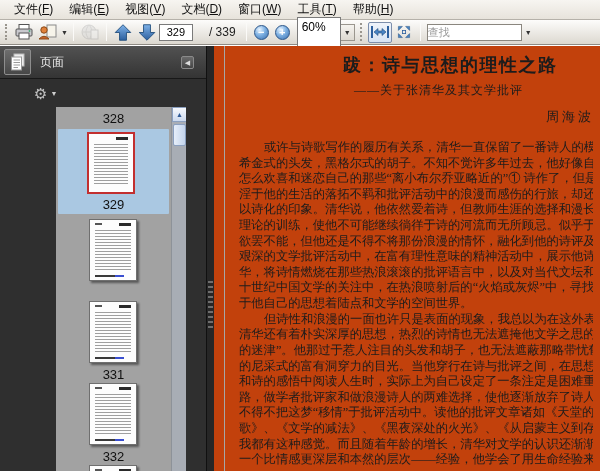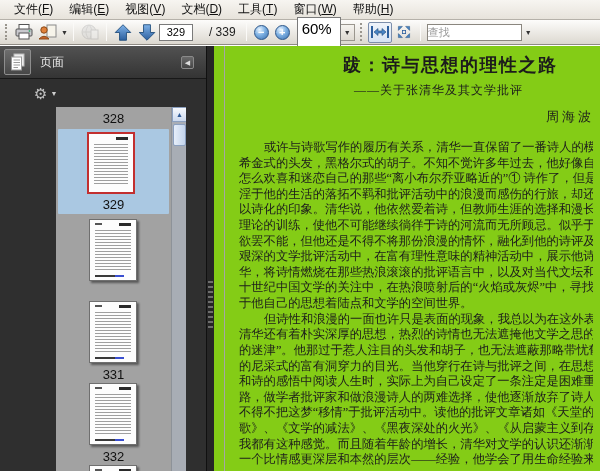--- a/index.html
+++ b/index.html
@@ -39,21 +39,21 @@
   }
   .pagetotal { font-size:12px; color:#222; margin:0 6px 0 16px; white-space:nowrap; }
   .sphere {
     width:15px; height:15px; border-radius:50%; margin:0 3px;
     background:radial-gradient(circle at 35% 28%, #eaf5ff 0%, #7db0e2 45%, #3a6fae 100%);
     border:1px solid #2c568a; color:#fff; font-size:11px; line-height:12px;
     text-align:center; font-weight:bold; cursor:pointer;
   }
   .zoombox {
     width:44px; height:30px; border:1px solid #7a7a7a; background:#fff;
-    font-size:15px; padding:2px 4px; margin-left:4px;
+    font-size:12px; padding:2px 4px; margin-left:4px;
   }
   .zoomcaret {
     width:14px; height:17px; border:1px solid #9a968e; border-left:none; background:linear-gradient(#f5f3ef,#ddd9d1);
     font-size:7px; color:#333; display:flex; align-items:center; justify-content:center; cursor:pointer;
   }
   .findwrap { display:flex; align-items:center; margin-left:2px; }
   .findbox {
     width:95px; height:17px; border:1px solid #8a867e; background:#fff;
     font-size:11px; padding:2px 0;
   }
@@ -123,21 +123,21 @@
   .splitter {
     position:absolute; right:0; top:0; width:8px; bottom:0; background:#262626;
     border-left:1px solid #101010; cursor:col-resize;
   }
   .splitter .grip-dots {
     position:absolute; top:235px; left:1px; width:5px; height:50px;
     background:repeating-linear-gradient(to bottom, #6e6e6e 0 2px, transparent 2px 5px);
   }
 
   
-  .docarea { flex:1; position:relative; background:#84cc16; overflow:hidden;
+  .docarea { flex:1; position:relative; background:#c2410c; overflow:hidden;
     font-family:"Liberation Serif","DejaVu Serif",serif; color:#1c1c1c; }
   .page-edge { position:absolute; top:0; bottom:0; width:1px; background:#a6a6a6; }
   .edge-left { left:10px; }
   .edge-right { left:390px; }
   .doc-title { position:absolute; top:7px; left:129px; font-size:18px; font-weight:bold;
     letter-spacing:1.5px; white-space:nowrap; }
   .doc-subtitle { position:absolute; top:36px; left:140px; font-size:12px; letter-spacing:1px; white-space:nowrap; }
   .doc-author { position:absolute; top:62px; right:6px; font-size:13px; letter-spacing:3px; white-space:nowrap; }
   .doc-body { position:absolute; top:94px; left:25px; width:354px; font-size:12.3px; }
   .bline { height:15.62px; line-height:15.62px; white-space:nowrap; text-align:justify;
@@ -148,22 +148,22 @@
   svg { display:block; }
 </style>
 </head>
 <body>
 
 <div class="menubar">
     <span class="menu-item">文件(<u>F</u>)</span>
     <span class="menu-item">编辑(<u>E</u>)</span>
     <span class="menu-item">视图(<u>V</u>)</span>
     <span class="menu-item">文档(<u>D</u>)</span>
+    <span class="menu-item">窗口(<u>W</u>)</span>
     <span class="menu-item">工具(<u>T</u>)</span>
-    <span class="menu-item">窗口(<u>W</u>)</span>
     <span class="menu-item">帮助(<u>H</u>)</span>
   </div>
 
 <div class="toolbar">
   <div class="grip"></div>
 
   <div class="tbtn">
     <span>
       <svg width="20" height="18" viewBox="0 0 20 18">
         <rect x="5" y="1.5" width="10" height="5" fill="#fff" stroke="#555"></rect>

